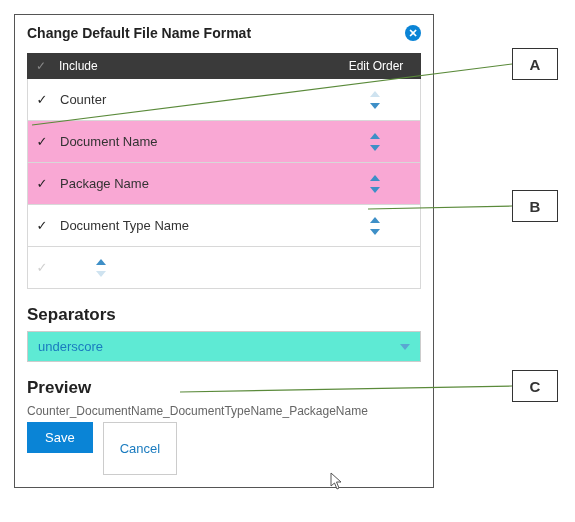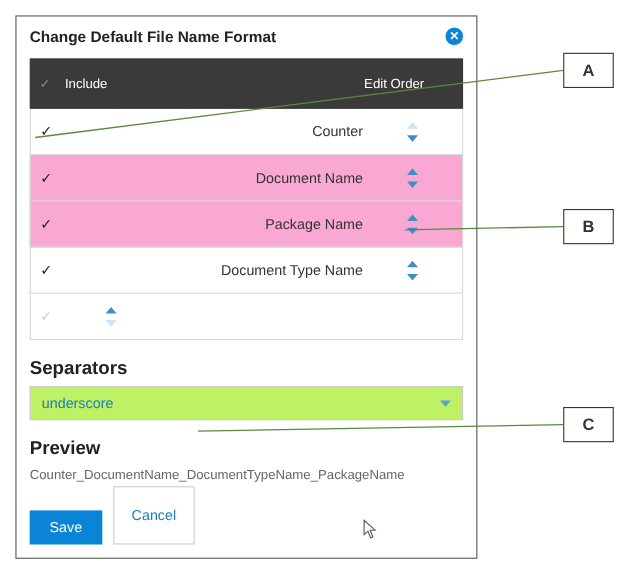--- a/index.html
+++ b/index.html
@@ -45,36 +45,35 @@
     font-size: 11px;
     font-weight: bold;
     line-height: 1;
     cursor: pointer;
   }
   .table-header {
     display: flex;
     background: #3a3a3a;
     color: #fff;
     font-size: 12px;
-    padding: 16px 0;
+    padding: 6px 0;
   }
   .col-check { width: 28px; display:flex; align-items:center; justify-content:center;}
   .col-include { flex: 1; padding-left: 4px; }
-  .col-order { width: 90px; text-align: left; }
+  .col-order { width: 90px; text-align: center; }
   .table-body {}
   .row {
     display: flex;
     align-items: center;
     border-left: 1px solid #d8d8d8;
     border-right: 1px solid #d8d8d8;
     border-bottom: 1px solid #d8d8d8;
     min-height: 42px;
     font-size: 13px;
     color: #333;
-    text-align: right;
   }
   .row.alt { background: #f9a8d4; }
   .row .col-check { color: #222; font-size: 13px; }
   .row.disabled .col-check { color: #cfcfcf; }
   .row.disabled { color: #8c8c8c; }
   .check-mark::before { content: "\2713"; }
   .order-col {
     width: 90px;
     display: flex;
     flex-direction: column;
@@ -101,21 +100,21 @@
   .section-label {
     font-weight: bold;
     font-size: 17px;
     margin-top: 16px;
     margin-bottom: 6px;
     color: #222;
   }
   .dropdown {
     width: 100%;
     border: 1px solid #ccc;
-    background: #bef264;
+    background: #5eead4;
     padding: 7px 10px;
     display: flex;
     justify-content: space-between;
     align-items: center;
     color: #1a7bbf;
     font-size: 13px;
     cursor: pointer;
   }
   .dropdown .caret {
     width: 0; height: 0;
@@ -123,21 +122,21 @@
     border-right: 5px solid transparent;
     border-top: 6px solid #5aa6d2;
   }
   .preview-text {
     font-size: 12px;
     color: #666;
     margin-top: 4px;
     margin-bottom: 4px;
     word-break: break-all;
   }
-  .buttons { display: flex; gap: 10px; align-items: flex-end; }
+  .buttons { display: flex; gap: 10px; align-items: flex-start; }
   .btn-save {
     background: #0a84d6;
     color: #fff;
     border: none;
     padding: 8px 18px;
     font-size: 13px;
     cursor: pointer;
   }
   .btn-cancel {
     background: #fff;

